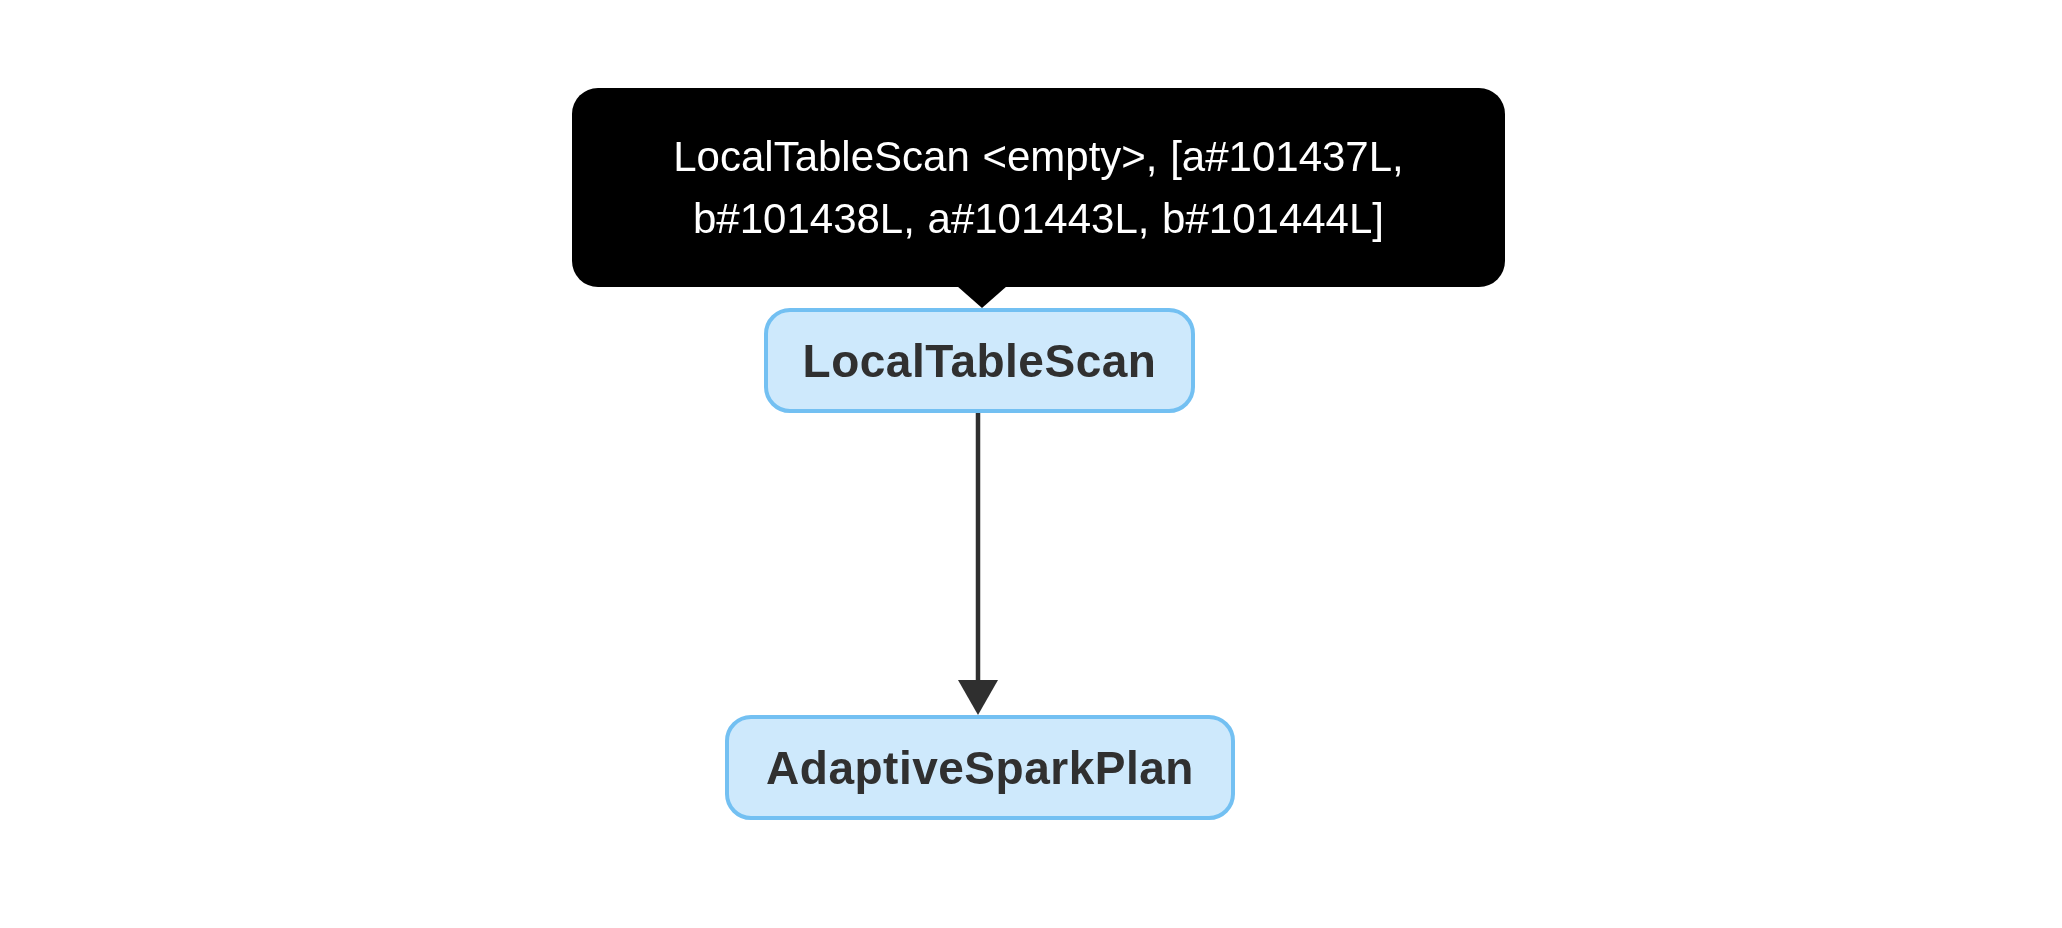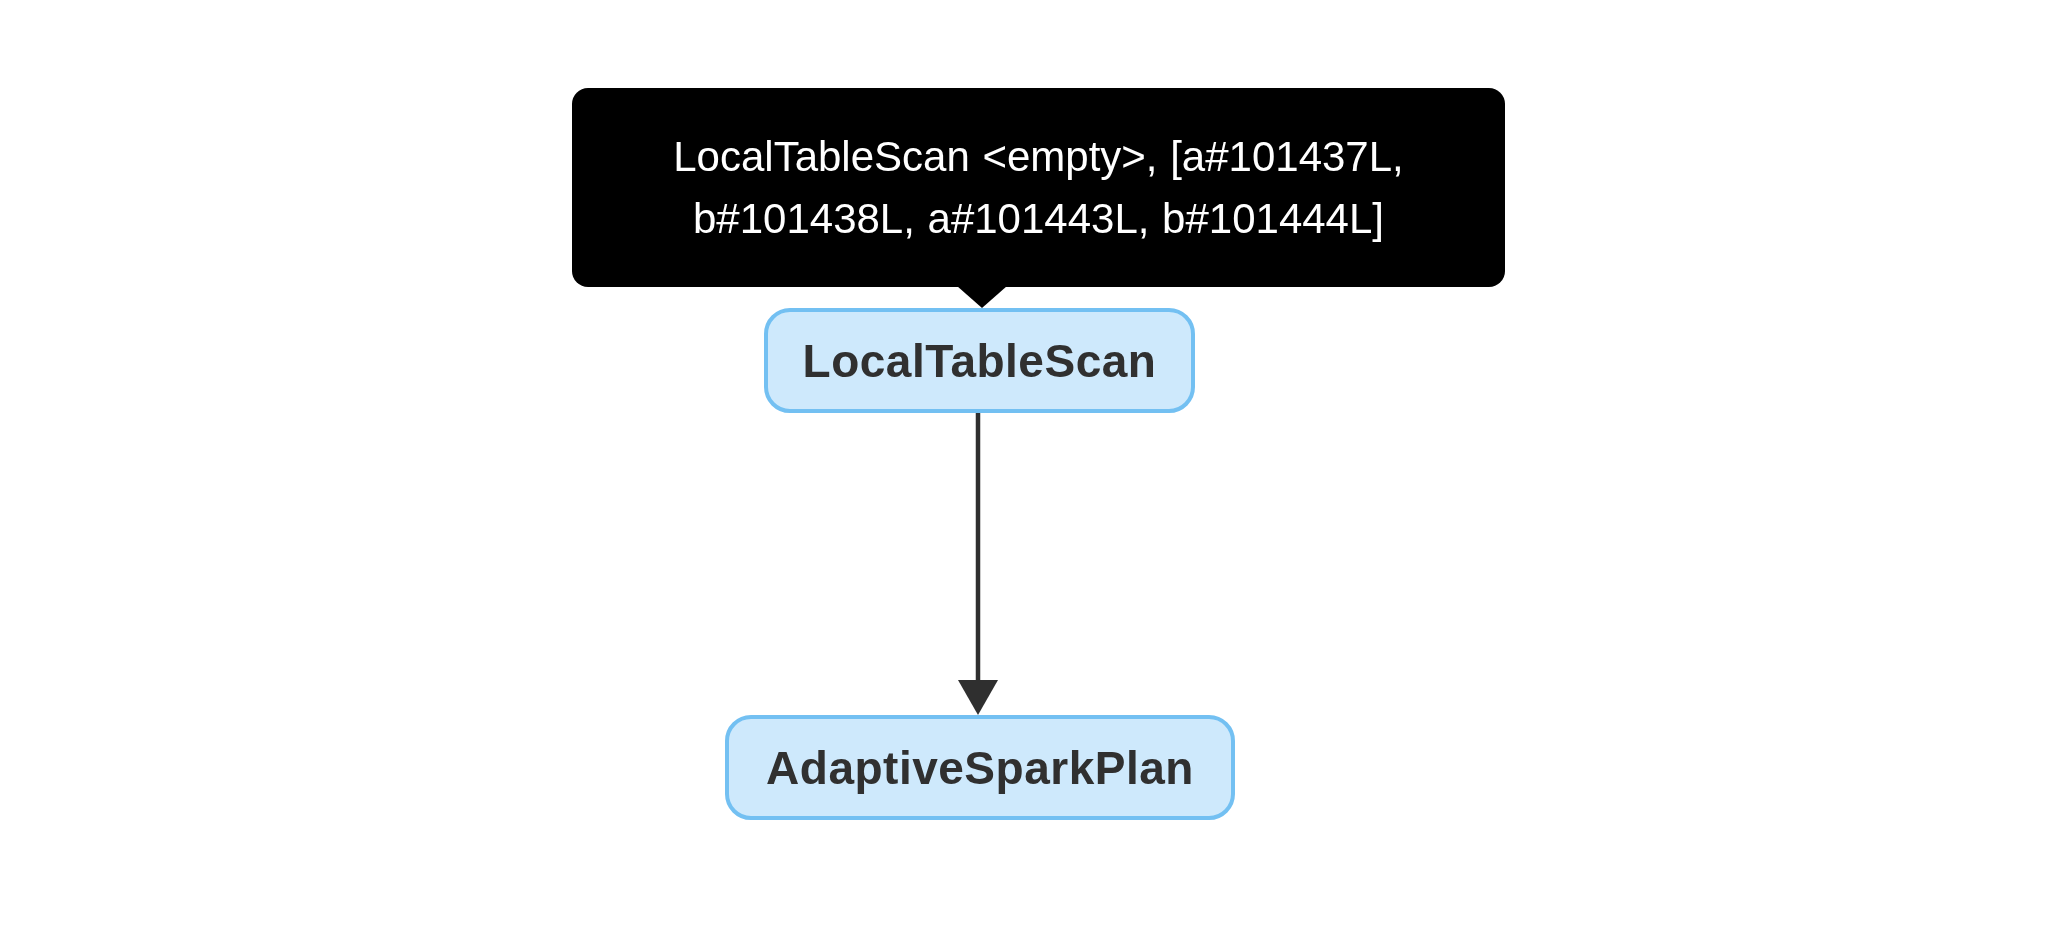--- a/index.html
+++ b/index.html
@@ -19,21 +19,21 @@
   
   .tooltip {
     position: absolute;
     left: 572px;
     top: 88px;
     width: 933px;
     height: 199px;
     box-sizing: border-box;
     background: var(--tooltip_bg, #000000);
     color: var(--tooltip_text, #ffffff);
-    border-radius: 16px;
+    border-radius: 26px;
     display: flex;
     align-items: center;
     justify-content: center;
     padding: 0 36px;
   }
   .tooltip-text {
     font-size: 42px;
     line-height: 62px;
     text-align: center;
     color: var(--tooltip_text, #ffffff);

